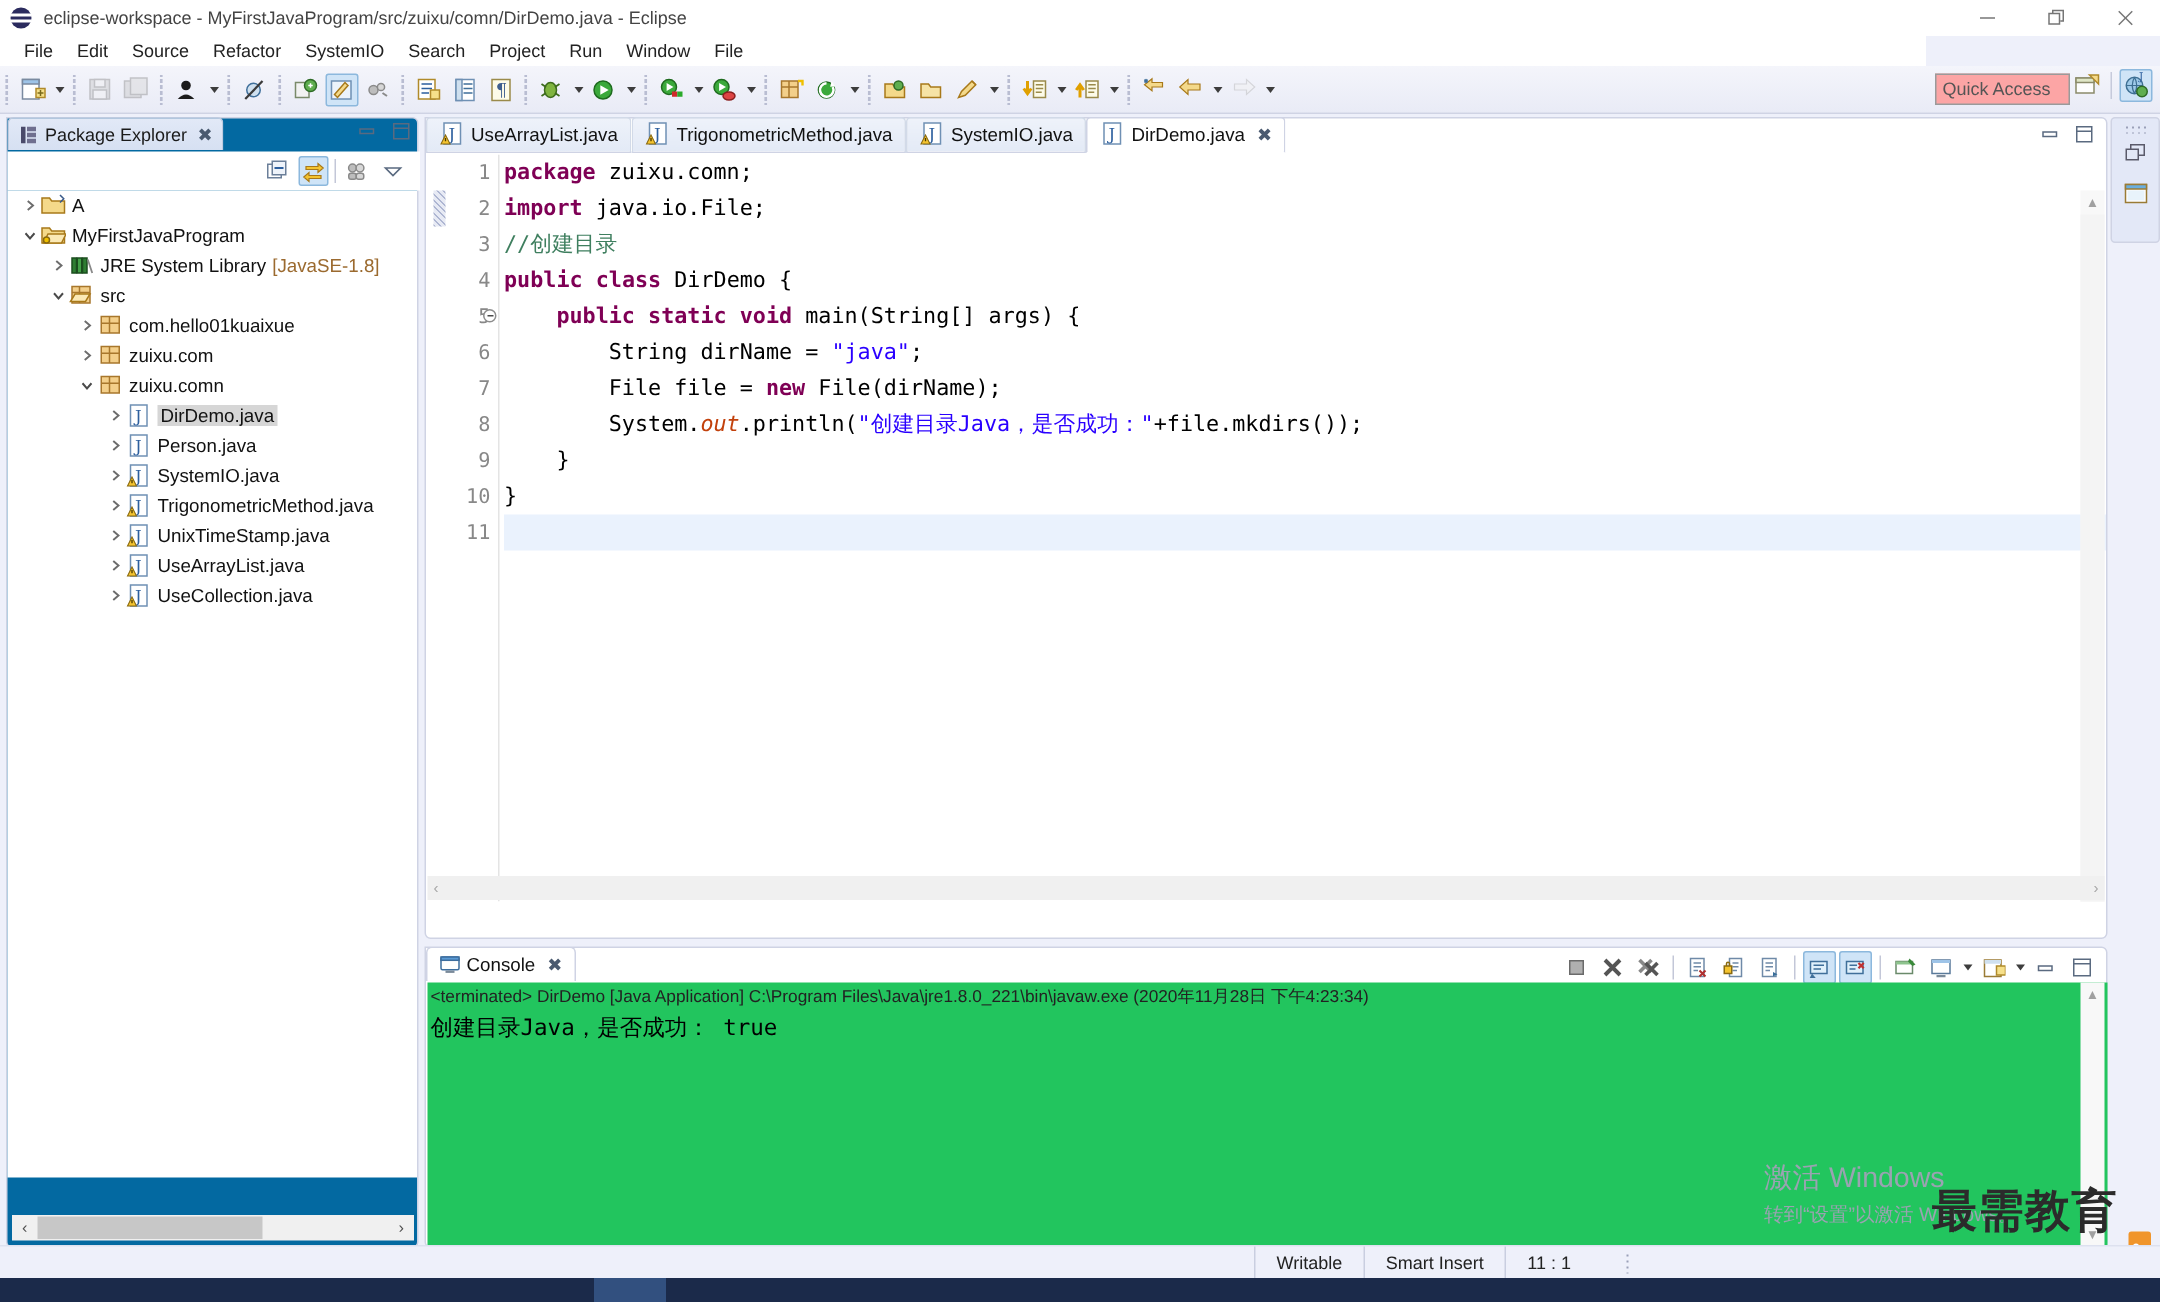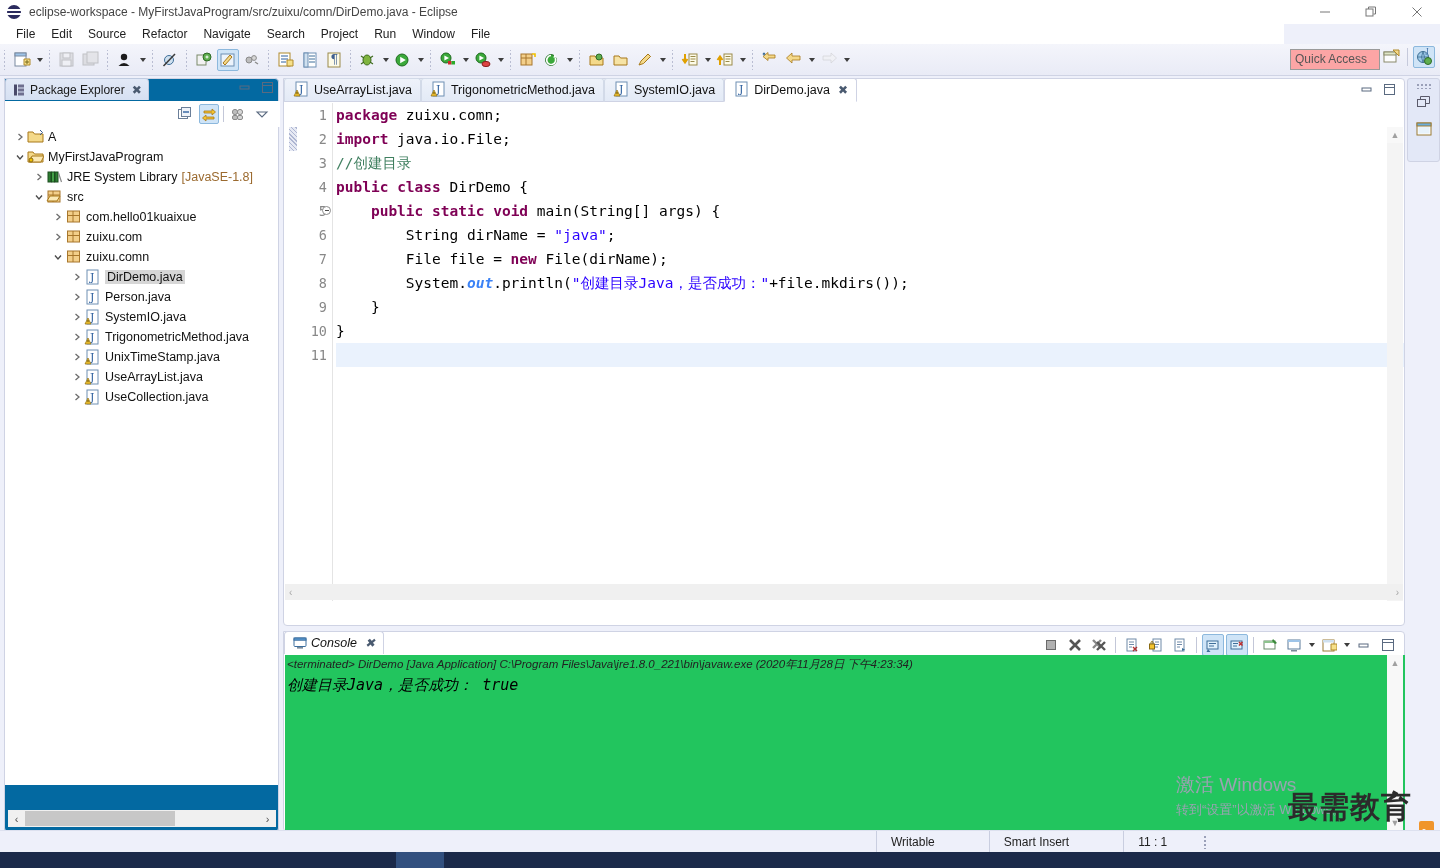--- a/index.html
+++ b/index.html
@@ -187,39 +187,39 @@
   }
   .code-lines {
     position: absolute; left: 52px; top: 0; right: 0; height: 498px;
     font-family: "DejaVu Sans Mono", monospace; font-size: 14.5px;
   }
   .cl { height: 24px; line-height: 24px; white-space: pre; color: #000; }
   .cl.cur { background: #eaf2fd; }
   .kw { color: #7f0055; font-weight: bold; }
   .str { color: #2a00ff; }
   .cmt { color: #3f7f5f; }
-  .fld { color: #3b82f6; font-style: italic; font-weight: bold; }
+  .fld { color: #c2410c; font-style: italic; font-weight: normal; }
 
   .ed-vscroll {
     position: absolute; right: 1px; top: 24px; width: 16px; height: 498px; background: #f8f8f8;
   }
   .ed-vscroll .up, .ed-vscroll .dn {
     width: 16px; height: 16px; display: flex; align-items: center; justify-content: center;
     color: #a0a0a0; font-size: 9px;
   }
   .ed-hscroll {
     position: absolute; left: 1px; bottom: 1px; width: 1118px; height: 16px;
     background: #f0f0f0; display: flex; align-items: center; justify-content: space-between;
     padding: 0 4px; color: #a8a8a8; font-size: 10px;
   }
 
   
   .console-panel {
     position: absolute; left: 283px; top: 631px; width: 1122px; height: 201px;
-    background: #ffffff; border: 1px solid #cfd3e4; border-radius: 0 4px 4px 4px; font-style: italic;
+    background: #ffffff; border: 1px solid #cfd3e4; border-radius: 0 4px 4px 4px;
   }
   .con-tab {
     position: absolute; left: 0; top: -1px; height: 23px;
     background: #ffffff; border: 1px solid #cfd3e4; border-bottom: none;
     border-radius: 4px 4px 0 0; display: flex; align-items: center; padding: 0 8px;
   }
   .con-tab .cl2 { font-size: 12.5px; margin-left: 4px; color: #111; }
   .con-tab .cc { margin-left: 8px; color: #4a5a70; font-size: 12px; }
   .con-tools {
     position: absolute; right: 4px; top: 2px; height: 22px; display: flex; align-items: center;
@@ -254,21 +254,21 @@
   }
 
   
   .statusbar {
     position: absolute; left: 0; bottom: 16px; width: 1440px; height: 22px;
     background: #eef0fa; display: flex; align-items: center;
     border-top: 1px solid #dde1ef;
   }
   .sb-cell {
     height: 22px; display: flex; align-items: center; padding: 0 14px;
-    font-size: 12px; color: #222; border-left: 1px solid #c9cee0; margin-left: 40px;
+    font-size: 12px; color: #222; border-left: 1px solid #c9cee0;
   }
   .sb-dots {
     width: 4px; height: 14px; margin-left: 22px;
     background-image: radial-gradient(#9aa0b8 1px, transparent 1px);
     background-size: 4px 4px;
   }
   .taskbar {
     position: absolute; left: 0; bottom: 0; width: 1440px; height: 16px; background: #1b2a4a;
   }
   .taskbar .tb-item { position: absolute; top: 0; height: 16px; background: #32507f; }
@@ -324,21 +324,21 @@
         </svg>
       </div>
     </div>
   </div>
 
   <div class="menubar" id="menubar">
       <div class="menu-item">File</div>
       <div class="menu-item">Edit</div>
       <div class="menu-item">Source</div>
       <div class="menu-item">Refactor</div>
-      <div class="menu-item">Navigate</div>
+      <div class="menu-item">SystemIO</div>
       <div class="menu-item">Search</div>
       <div class="menu-item">Project</div>
       <div class="menu-item">Run</div>
       <div class="menu-item">Window</div>
       <div class="menu-item">File</div>
     </div>
 
   <div class="toolbar" id="toolbar">
       <div class="tb-grip"></div>
       <div class="tb-btn">

